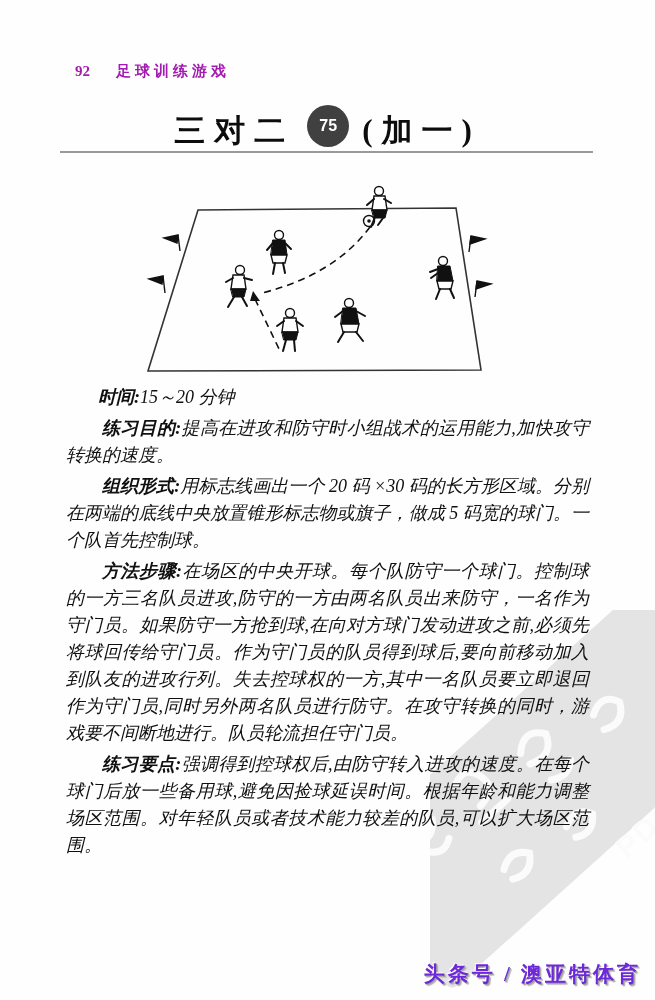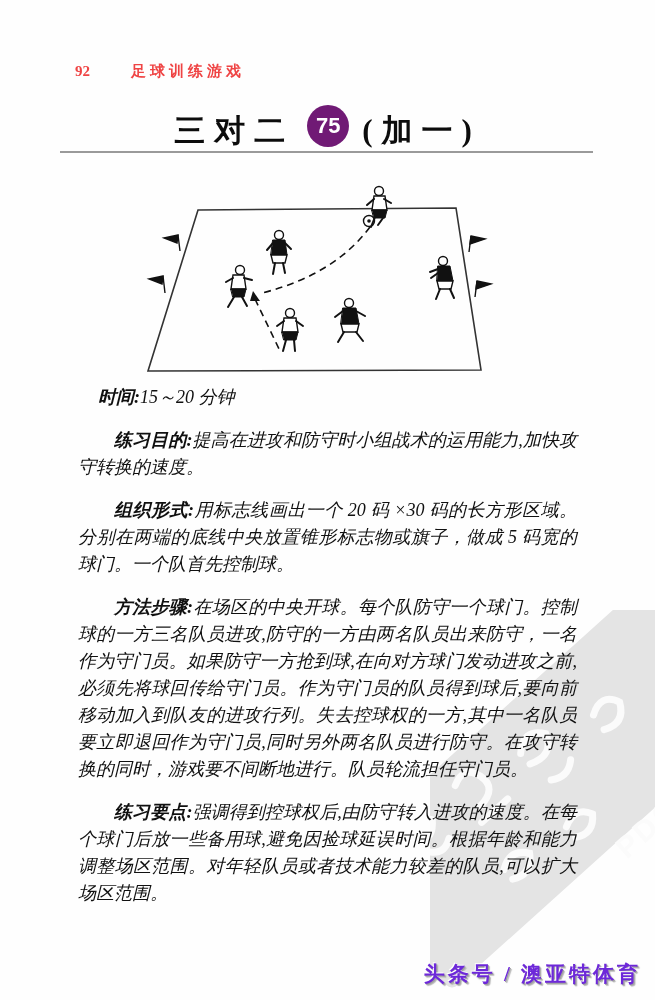--- a/index.html
+++ b/index.html
@@ -10,51 +10,51 @@
     background:#fefefe;
     margin:0 auto;
     overflow:hidden;
     font-family:"Liberation Serif", serif;
     color:#121212;
   }
   
   .header{
     position:absolute;left:75px;top:62px;
     display:flex;align-items:baseline;gap:26px;
-    font-size:15px;font-weight:bold;color:#ef4444;
-  }
-  .header .book{letter-spacing:4px;margin-left:15px;}
+    font-size:15px;font-weight:bold;color:#a21caf;
+  }
+  .header .book{letter-spacing:4px;}
   
   .title-wrap{position:absolute;left:0;top:110px;width:655px;height:64px;}
   .title-line{position:absolute;left:60px;right:62px;top:41px;height:2px;background:#9a9a9a;}
   .title-content{
     position:absolute;left:0;top:0;width:100%;
     display:flex;justify-content:center;align-items:center;gap:13px;
     font-size:31px;font-weight:bold;color:#0c0c0c;
   }
   .title-content .t-seg{letter-spacing:9px;}
   .num-circle{
     width:42px;height:42px;border-radius:50%;
-    background:#701a75;color:#fff;
+    background:#404040;color:#fff;
     display:inline-flex;align-items:center;justify-content:center;
-    font-size:22px;font-weight:bold;letter-spacing:0;
+    font-size:16px;font-weight:bold;letter-spacing:0;
     margin-top:-10px;
     font-family:"Liberation Sans", sans-serif;
   }
   
   .figure{position:absolute;left:108px;top:173px;width:424px;height:210px;z-index:1;}
   
   .body-text{
     position:absolute;left:62px;top:384px;width:531px;
     font-size:18px;line-height:27px;
     text-align:justify;color:#101010;z-index:2;font-style:italic;
   }
   .info-row{display:flex;justify-content:space-between;}
   .info-row .left{margin-left:36px;}
-  .body-text p{margin:16px;text-indent:36px;}
+  .body-text p{margin:4px;text-indent:36px;}
   .lbl{font-weight:bold;}
   
   .watermark{position:absolute;left:430px;top:610px;width:225px;height:390px;z-index:0;}
   
   .footer{
     position:absolute;right:14px;bottom:12px;
     font-size:21px;font-weight:bold;letter-spacing:3px;
     color:#6d28d9;
     text-shadow:-1px -1px 0 #ffffff, 1px 1px 0 #9f9f9f, 2px 2px 1px #b5b5b5;
     z-index:3;

